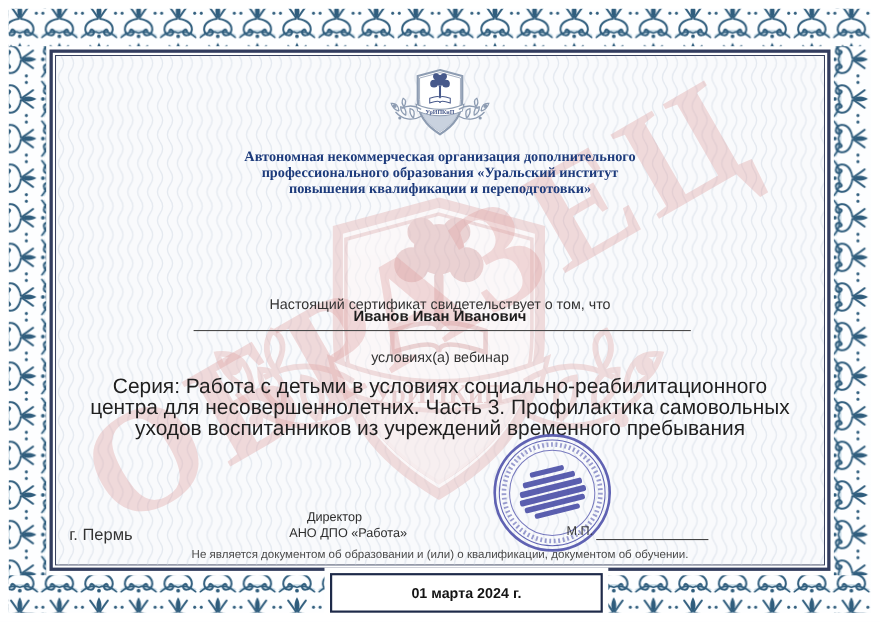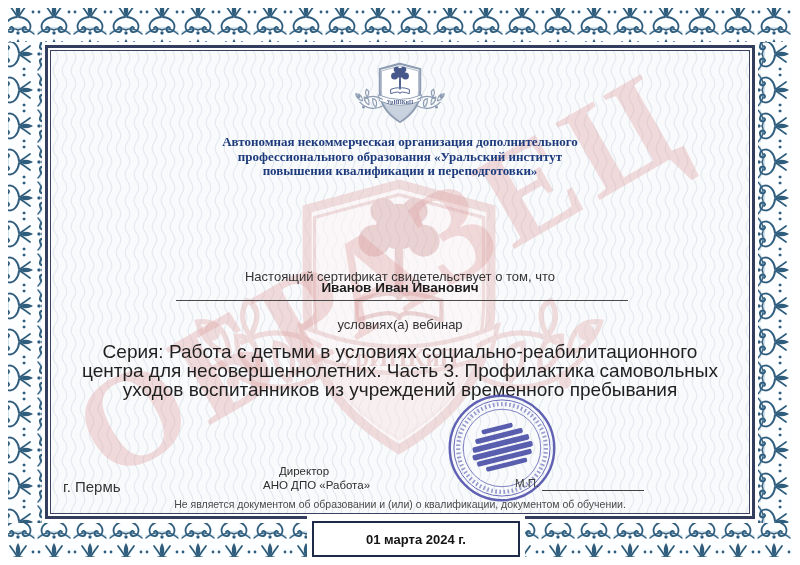--- a/index.html
+++ b/index.html
@@ -31,21 +31,21 @@
   .action{top:266px;font-size:13px;color:#333333;}
   .webinar{top:291px;font-size:19px;font-weight:normal;color:#1f1f1f;line-height:19px;}
   .city{position:absolute;left:12px;top:427px;font-size:15px;color:#333333;}
   .director{position:absolute;left:212px;top:413px;font-size:11.5px;line-height:14px;color:#2e2e2e;}
   .director .l1{padding-left:16px;}
   .stamp{position:absolute;left:395px;top:341px;width:112px;height:112px;z-index:3;}
   .mp{position:absolute;left:464px;top:426px;font-size:11.5px;color:#3c3c3c;z-index:4;}
   .sig-line{position:absolute;left:491px;top:439px;width:102px;border-bottom:1.4px solid #444444;z-index:4;}
   .footnote{top:447px;font-size:10.5px;color:#4a4a4a;}
   
-  .date-box{position:absolute;left:312px;top:521px;width:208px;height:36px;z-index:5;
+  .date-box{position:absolute;left:300px;top:521px;width:248px;height:36px;z-index:5;
             background:#ffffff;border:2px solid #1e2a49;box-shadow:0 0 0 5px #ffffff;
             display:flex;align-items:center;justify-content:center;box-sizing:border-box;
             font-size:13px;font-weight:bold;color:#141414;}
   
   .logo-main{--s1:#8d9cb2;--s2:#c3cddc;--t:#47598b;--fillw:#ffffff;}
   .emblem-wm{--s1:#e7c2c2;--s2:#f6e6e6;--t:#dfb1b1;--fillw:#fdf6f6;}
 </style>
 </head>
 <body>
 

